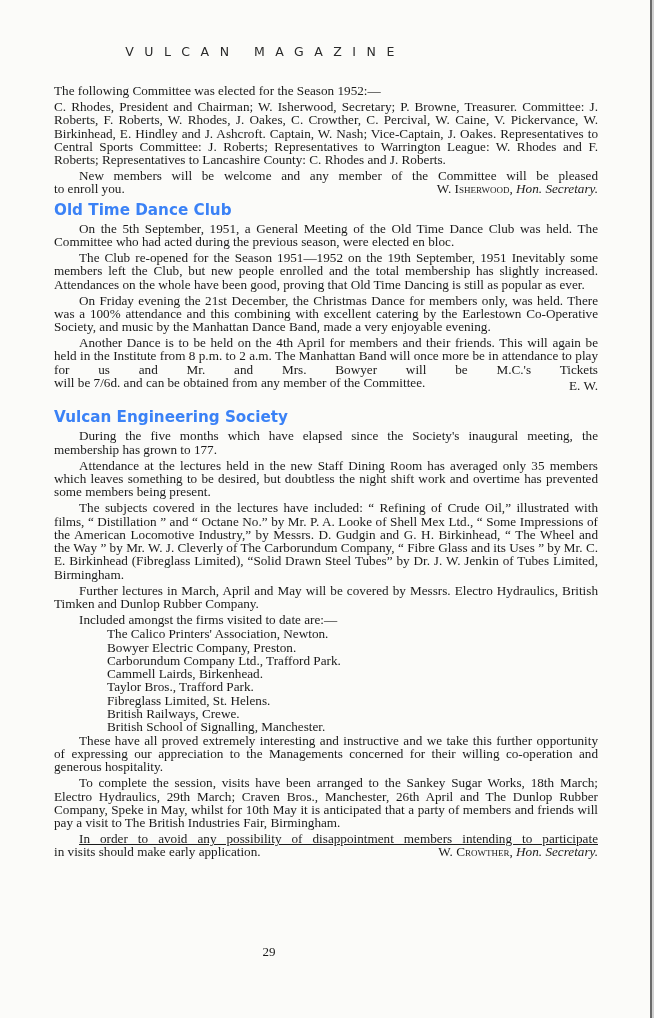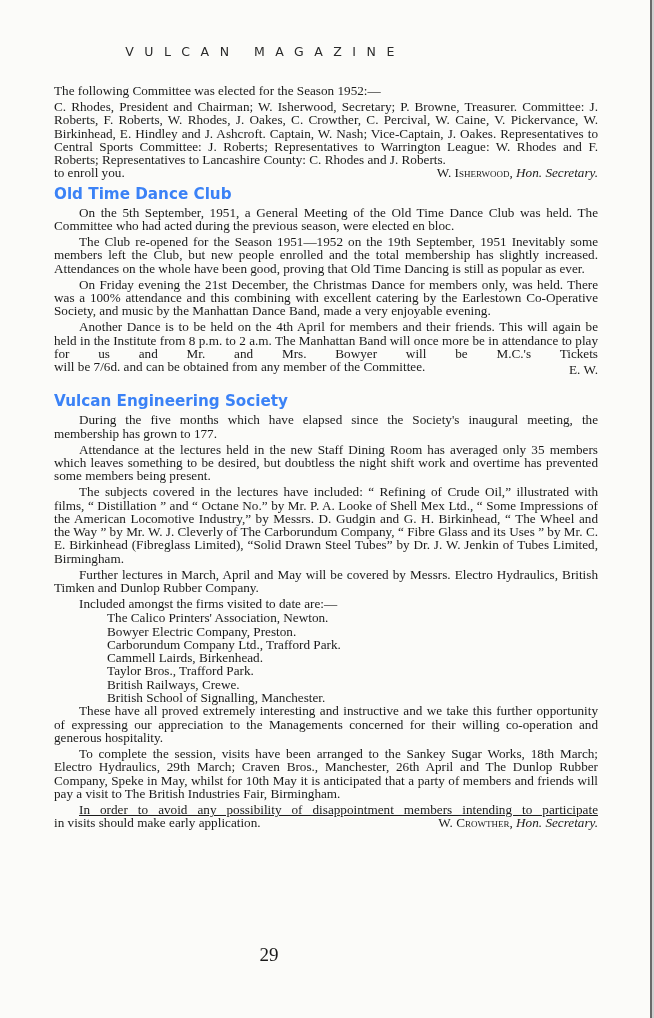--- a/index.html
+++ b/index.html
@@ -20,36 +20,37 @@
     p.gap { margin-top: 2.7px; }
     .sig-line { display: flex; justify-content: space-between; align-items: flex-start; }
     .sig { font-variant: small-caps; white-space: nowrap; }
     .sig i { font-variant: normal; }
     h2 {
       font-family: "DejaVu Sans", sans-serif; font-weight: bold; font-size: 15.2px; margin: 6px 0 3px 0;
       line-height: 17px; color: #3b82f6;
     }
     ul.firms { list-style: none; margin: 1px 0 0 0; padding-left: 53px; }
     ul.firms li { line-height: 13.3px; }
-    .page-number { position: absolute; left: 0; width: 538px; top: 944px; text-align: center; font-size: 19px; }
+    .page-number { position: absolute; left: 0; width: 538px; top: 944px; text-align: center; font-size: 13px; }
     .ew { white-space: nowrap; position: relative; top: 3px; }
   </style>
 </head>
 <body>
 
 <div class="edge-line"></div>
 <div class="edge-shade"></div>
 
 <div class="running-head">VULCAN MAGAZINE</div>
 
 <div class="content">
 
   <section>
     <p>The following Committee was elected for the Season 1952:—</p>
     <p class="gap">C. Rhodes, President and Chairman; W. Isherwood, Secretary; P. Browne, Treasurer. Committee: J. Roberts, F. Roberts, W. Rhodes, J. Oakes, C. Crowther, C. Percival, W. Caine, V. Pickervance, W. Birkinhead, E. Hindley and J. Ashcroft.  Captain, W. Nash; Vice-Captain, J. Oakes.  Representatives to Central Sports Committee: J. Roberts; Representatives to Warrington League: W. Rhodes and F. Roberts; Representatives to Lancashire County: C. Rhodes and J. Roberts.</p>
+    <p class="indent gap" style="text-align:justify;text-align-last:justify;">New members will be welcome and any member of the Committee will be pleased</p>
     <div class="sig-line">
       <span>to enroll you.</span>
       <span class="sig">
         <span>W. Isherwood,</span>
         <i>Hon. Secretary.</i>
       </span>
     </div>
   </section>
 
   <section>
@@ -70,20 +71,21 @@
     <p class="indent gap">Attendance at the lectures held in the new Staff Dining Room has averaged only 35 members which leaves something to be desired, but doubtless the night shift work and overtime has prevented some members being present.</p>
     <p class="indent gap">The subjects covered in the lectures have included: “ Refining of Crude Oil,” illustrated with films, “ Distillation ” and “ Octane No.” by Mr. P. A. Looke of Shell Mex Ltd., “ Some Impressions of the American Locomotive Industry,” by Messrs. D. Gudgin and G. H. Birkinhead, “ The Wheel and the Way ” by Mr. W. J. Cleverly of The Carborundum Company, “ Fibre Glass and its Uses ” by Mr. C. E. Birkinhead (Fibreglass Limited), “Solid Drawn Steel Tubes” by Dr. J. W. Jenkin of Tubes Limited, Birmingham.</p>
     <p class="indent gap">Further lectures in March, April and May will be covered by Messrs. Electro Hydraulics, British Timken and Dunlop Rubber Company.</p>
     <p class="indent gap">Included amongst the firms visited to date are:—</p>
     <ul class="firms">
       <li>The Calico Printers' Association, Newton.</li>
       <li>Bowyer Electric Company, Preston.</li>
       <li>Carborundum Company Ltd., Trafford Park.</li>
       <li>Cammell Lairds, Birkenhead.</li>
       <li>Taylor Bros., Trafford Park.</li>
+      <li>Fibreglass Limited, St. Helens.</li>
       <li>British Railways, Crewe.</li>
       <li>British School of Signalling, Manchester.</li>
     </ul>
     <p class="indent">These have all proved extremely interesting and instructive and we take this further opportunity of expressing our appreciation to the Managements concerned for their willing co-operation and generous hospitality.</p>
     <p class="indent gap">To complete the session, visits have been arranged to the Sankey Sugar Works, 18th March; Electro Hydraulics, 29th March; Craven Bros., Manchester, 26th April and The Dunlop Rubber Company, Speke in May, whilst for 10th May it is anticipated that a party of members and friends will pay a visit to The British Industries Fair, Birmingham.</p>
     <p class="indent gap" style="text-align-last:justify;text-decoration:underline;">In order to avoid any possibility of disappointment members intending to participate</p>
     <div class="sig-line">
       <span>in visits should make early application.</span>
       <span class="sig">
         <span>W. Crowther,</span>

